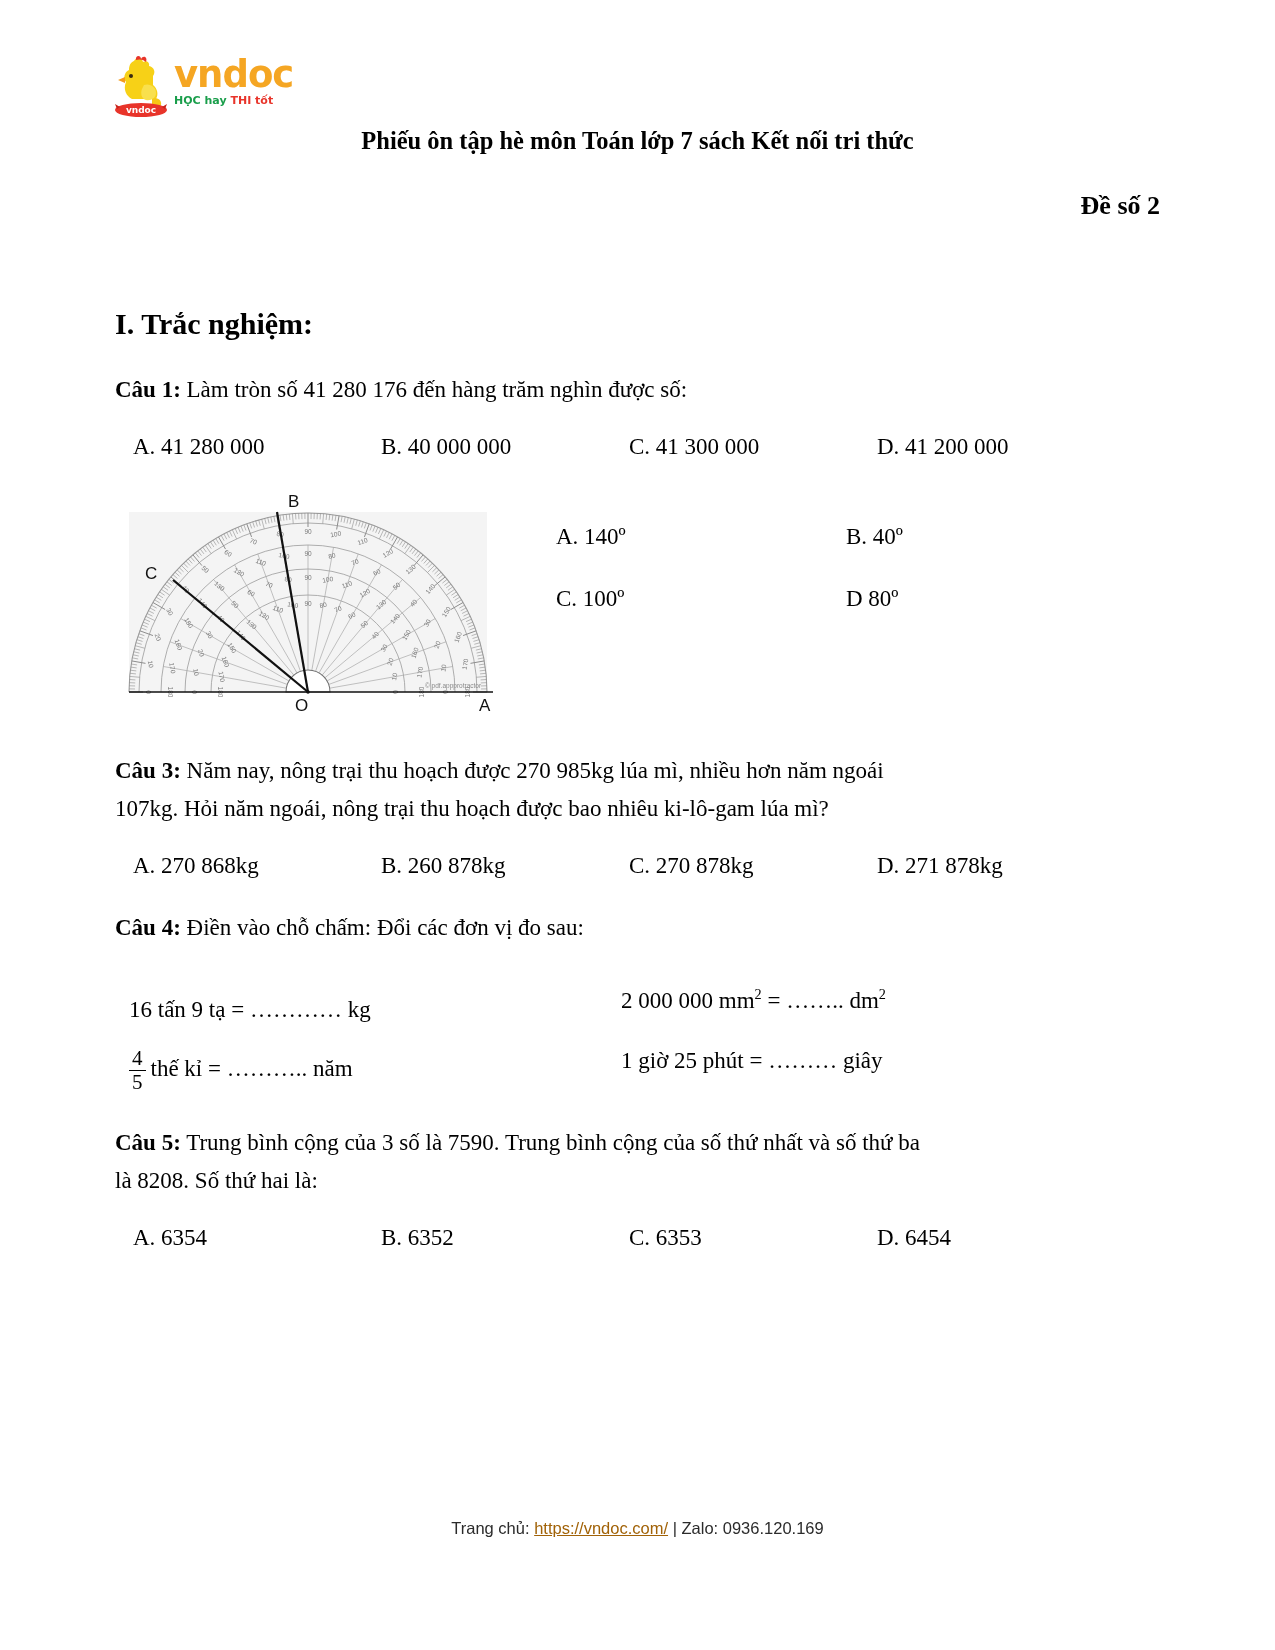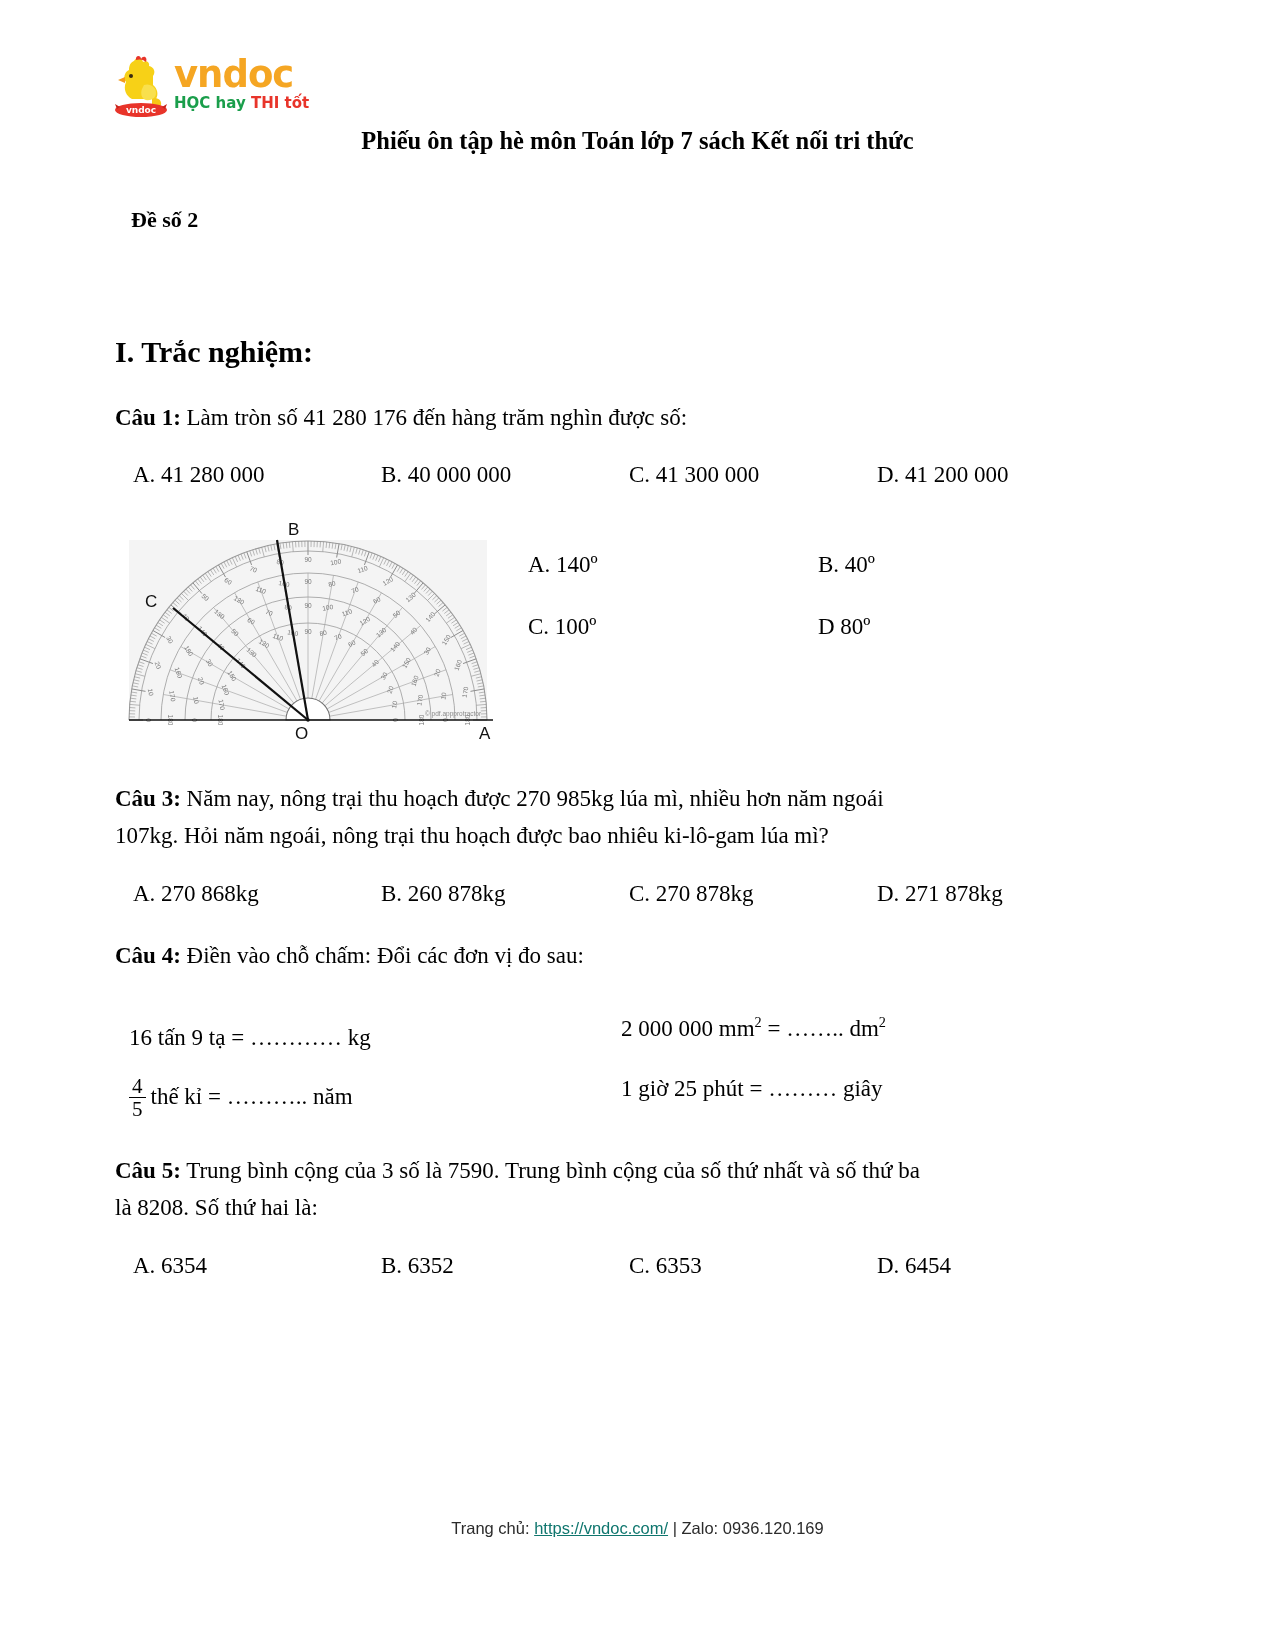--- a/index.html
+++ b/index.html
@@ -49,45 +49,45 @@
   .logo-word {
     font-family: "DejaVu Sans", sans-serif;
     font-size: 37px;
     font-weight: bold;
     color: #f5a623;
     line-height: 0.95;
     letter-spacing: -1px;
   }
   .logo-tag {
     font-family: "DejaVu Sans", sans-serif;
-    font-size: 15px;
+    font-size: 11px;
     font-weight: bold;
     line-height: 1.1;
     margin-top: 3px;
     white-space: nowrap;
   }
   .tag-hoc { color: #1a9e4b; }
   .tag-hay { color: #1a9e4b; }
   .tag-thi { color: #e8342a; }
   .tag-tot { color: #e8342a; }
 
   
   .doc-title {
     text-align: center;
     font-size: 24.5px;
     font-weight: bold;
     margin: 0;
     padding-top: 128px;
     line-height: 1.05;
   }
   .doc-subtitle {
-    text-align: left;
-    font-size: 22px;
+    text-align: right;
+    font-size: 26px;
     font-weight: bold;
-    margin: 16px;
+    margin: 0;
     padding-top: 38px;
     line-height: 1.05;
   }
 
   .section-title {
     font-size: 30px;
     font-weight: bold;
     margin: 0;
     padding-top: 88px;
   }
@@ -126,21 +126,21 @@
   .opt-col {
     flex: 1 1 auto;
     padding-top: 34px;
     padding-left: 13px;
   }
   .opt-grid-row {
     display: flex;
     font-size: 23px;
     margin-bottom: 36px;
   }
-  .opt-grid-row .cell-a { width: 290px; flex: 0 0 290px; }
+  .opt-grid-row .cell-a { width: 290px; flex: 0 0 290px; margin-left: 28px; }
   .opt-grid-row .cell-b { flex: 1 1 auto; }
 
   .protractor-box {
     position: relative;
     width: 386px;
     height: 232px;
   }
   .protractor-box svg { display: block; }
   .lbl {
     position: absolute;
@@ -185,21 +185,21 @@
     position: absolute;
     left: 0;
     right: 0;
     bottom: 112px;
     text-align: center;
     font-family: "Liberation Sans", sans-serif;
     font-size: 16.5px;
     color: #2b2b2b;
   }
   .footer a {
-    color: #0f766e;
+    color: #a16207;
   }
 </style>
 </head>
 <body>
 
 <div class="page">
 
   <div class="logo-wrap">
     <div class="logo-mascot">
       <svg width="58" height="62" viewBox="0 0 58 62" xmlns="http://www.w3.org/2000/svg">

